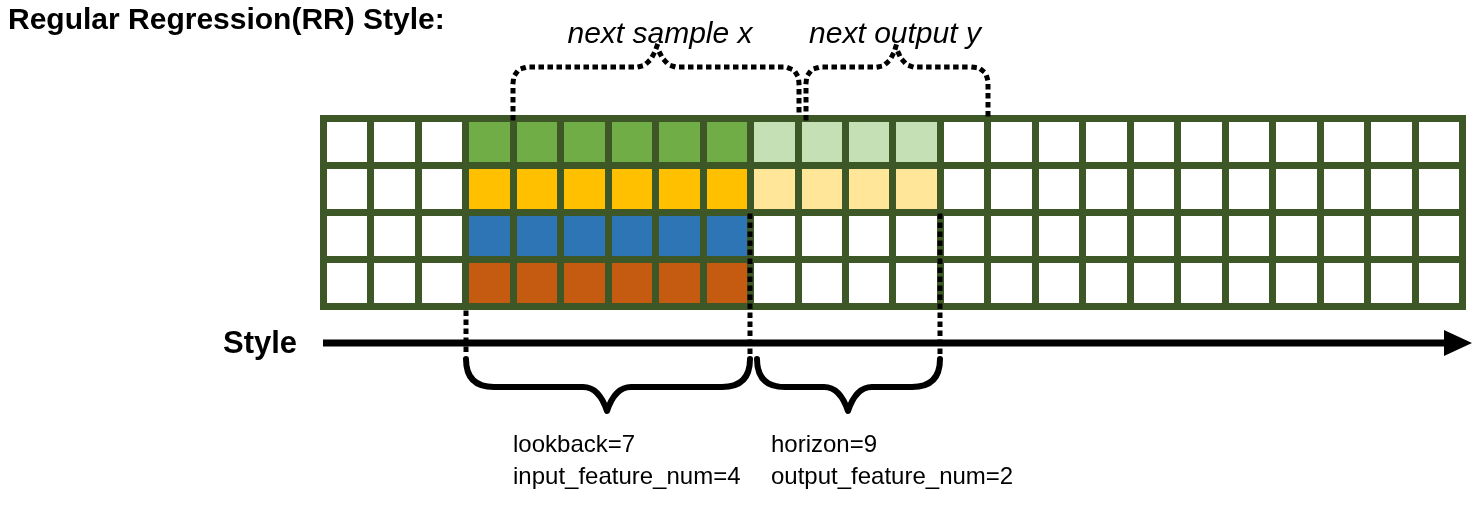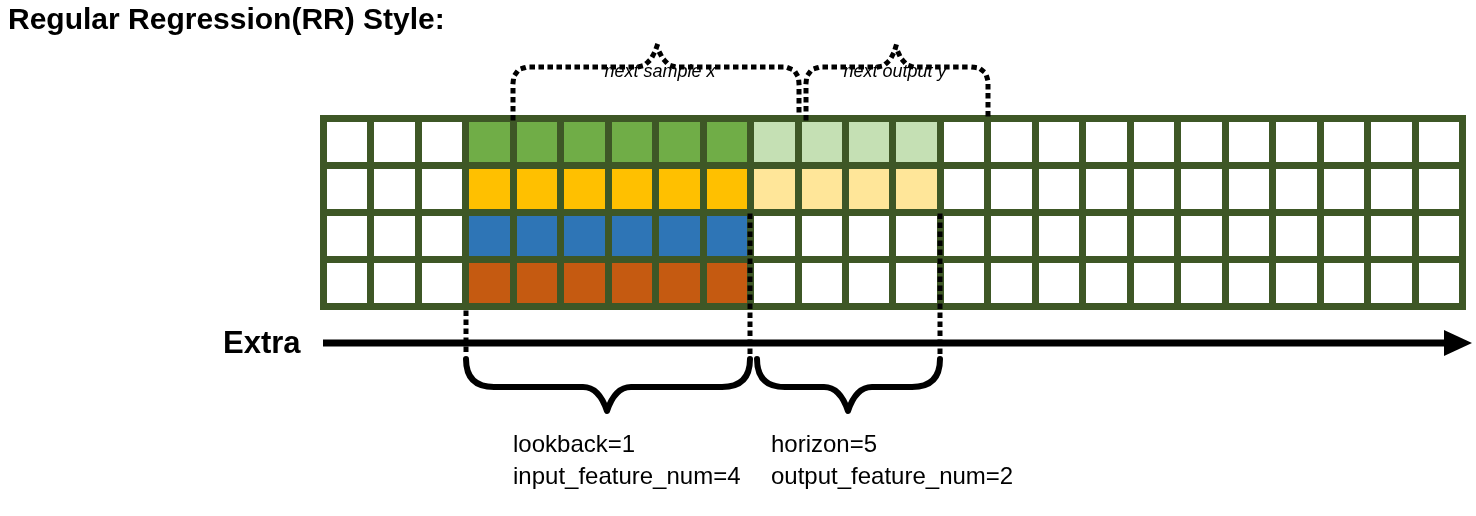--- a/index.html
+++ b/index.html
@@ -22,25 +22,24 @@
     top: 2px;
     font-size: 30px;
     font-weight: 700;
     letter-spacing: 0px;
     white-space: nowrap;
   }
   .next-label {
     position: absolute;
     top: 16px;
     transform: translateX(-50%);
-    font-size: 18px;
+    font-size: 30px;
     font-style: italic;
     font-weight: 400;
     white-space: nowrap;
-    margin-top: 45px;
   }
   .next-label.x { left: 660px; }
   .next-label.y { left: 895px; }
 
   .row-labels {
     position: absolute;
     left: 0;
     top: 115px;
     width: 312px;
     height: 195px;
@@ -204,43 +203,43 @@
       <div class="cell" style="background: rgb(255, 255, 255);"></div>
       <div class="cell" style="background: rgb(255, 255, 255);"></div>
       <div class="cell" style="background: rgb(255, 255, 255);"></div>
       <div class="cell" style="background: rgb(255, 255, 255);"></div>
       <div class="cell" style="background: rgb(255, 255, 255);"></div>
       <div class="cell" style="background: rgb(255, 255, 255);"></div>
       <div class="cell" style="background: rgb(255, 255, 255);"></div>
       <div class="cell" style="background: rgb(255, 255, 255);"></div>
     </div>
 
-  <div class="time-label">Extra</div>
+  <div class="time-label">Style</div>
 
   <svg class="strokes" viewBox="0 0 1476 516" xmlns="http://www.w3.org/2000/svg">
 
     <path d="M 513 118 L 513 85 Q 513 67 531 67 L 636 67 Q 650 67 657 46 Q 664 67 678 67 L 781 67 Q 799 67 799 85 L 799 118" fill="none" stroke="#000" stroke-width="5" stroke-dasharray="0.5 8.5" stroke-linecap="square"></path>
 
     <path d="M 806 118 L 806 85 Q 806 67 824 67 L 876 67 Q 890 67 896 46 Q 902 67 916 67 L 970 67 Q 988 67 988 85 L 988 118" fill="none" stroke="#000" stroke-width="5" stroke-dasharray="0.5 8.5" stroke-linecap="square"></path>
 
     <path d="M 466 313 L 466 357" fill="none" stroke="#000" stroke-width="5" stroke-dasharray="0.5 8.5" stroke-linecap="square"></path>
     <path d="M 750 216 L 750 357" fill="none" stroke="#000" stroke-width="5" stroke-dasharray="0.5 8.5" stroke-linecap="square"></path>
     <path d="M 940 216 L 940 357" fill="none" stroke="#000" stroke-width="5" stroke-dasharray="0.5 8.5" stroke-linecap="square"></path>
 
     <line x1="323" y1="343" x2="1447" y2="343" stroke="#000" stroke-width="7"></line>
     <polygon points="1444,330 1472,343 1444,356" fill="#000"></polygon>
 
     <path d="M 466 359 Q 466 387 494 387 L 583 387 Q 599 387 607 411 Q 615 387 631 387 L 722 387 Q 750 387 750 359" fill="none" stroke="#000" stroke-width="6" stroke-linecap="round" stroke-linejoin="round"></path>
 
     <path d="M 757 359 Q 757 387 785 387 L 824 387 Q 840 387 848 411 Q 856 387 872 387 L 912 387 Q 940 387 940 359" fill="none" stroke="#000" stroke-width="6" stroke-linecap="round" stroke-linejoin="round"></path>
   </svg>
 
   <div class="annotation input">
-    <div>lookback=1</div>
+    <div>lookback=7</div>
     <div>input_feature_num=4</div>
   </div>
 
   <div class="annotation output">
-    <div>horizon=5</div>
+    <div>horizon=9</div>
     <div>output_feature_num=2</div>
   </div>
 
 </div>
 
 </body></html>

